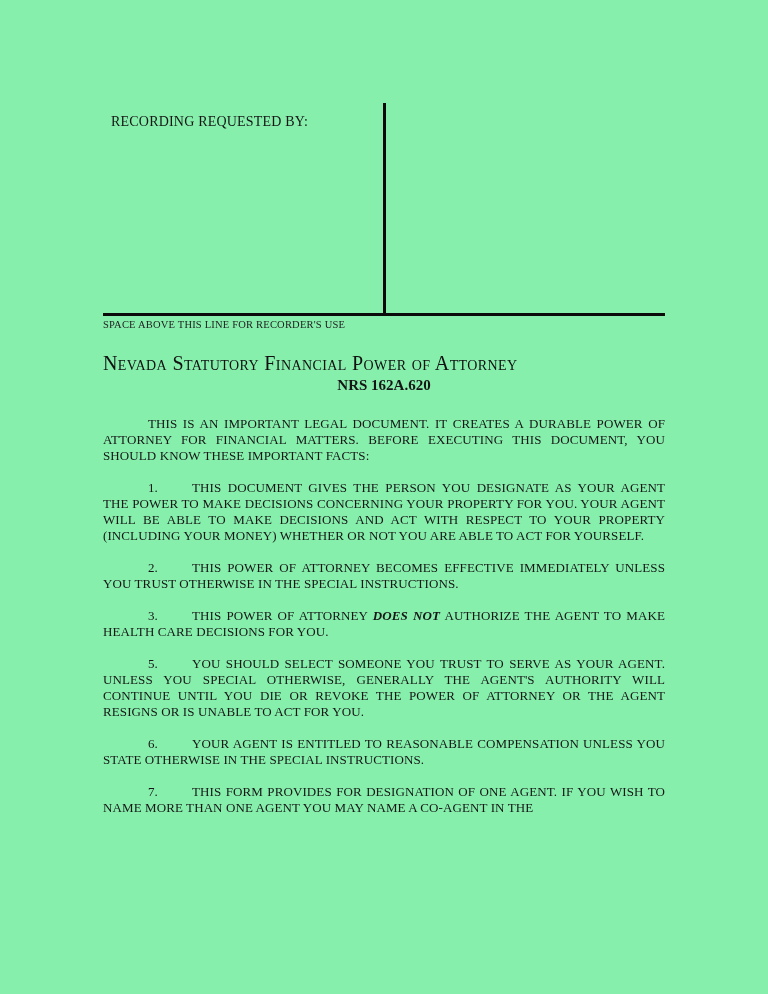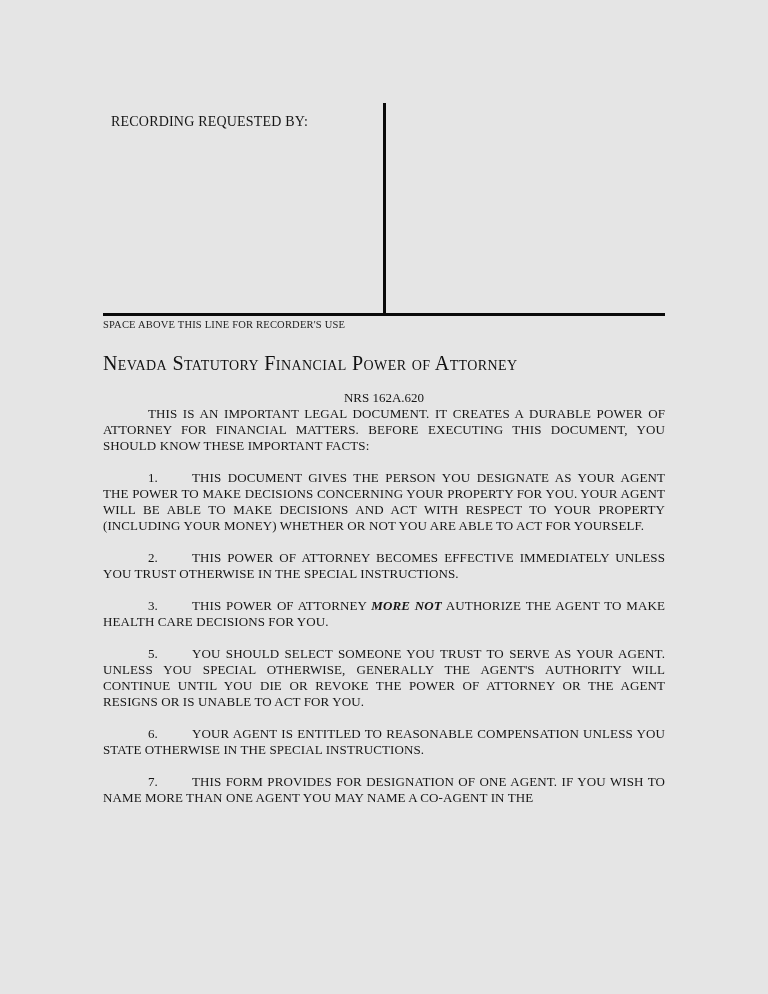--- a/index.html
+++ b/index.html
@@ -4,21 +4,21 @@
 <style>
   html, body {
     margin: 0;
     padding: 0;
     background: #ffffff;
   }
   .page {
     position: relative;
     width: 768px;
     height: 994px;
-    background: #e5e5e5;
+    background: #86efac;
     font-family: "Liberation Serif", serif;
     color: #161616;
     overflow: hidden;
   }
   .content {
     padding: 0 103px;
   }
   
   .recorder-box {
     position: relative;
@@ -54,35 +54,36 @@
   .doc-title {
     margin-top: 21px;
     text-align: left;
     font-variant: small-caps;
     font-size: 20px;
     letter-spacing: 0.4px;
     line-height: 24px;
     color: #101010;
   }
   .doc-statute {
-    margin-top: 14px;
+    margin-top: 2px;
     text-align: center;
-    font-size: 13px;
+    font-size: 15px;
     line-height: 17px;
+    font-weight: bold;
   }
   .body-text p {
     margin: 16px 0 0 0;
     font-size: 13px;
     line-height: 16px;
     text-align: justify;
     text-indent: 45px;
     letter-spacing: 0.1px;
   }
   .body-text p.intro {
-    margin-top: 0;
+    margin-top: 22px;
   }
   .num {
     display: inline-block;
     width: 44px;
     text-indent: 0;
   }
   .emph {
     font-weight: bold;
     font-style: italic;
   }
@@ -105,21 +106,21 @@
     <div class="doc-statute">NRS 162A.620</div>
 
     <div class="body-text">
 
       <p class="intro">THIS IS AN IMPORTANT LEGAL DOCUMENT. IT CREATES A DURABLE POWER OF ATTORNEY FOR FINANCIAL MATTERS. BEFORE EXECUTING THIS DOCUMENT, YOU SHOULD KNOW THESE IMPORTANT FACTS:</p>
 
       <p><span class="num">1.</span><span>THIS DOCUMENT GIVES THE PERSON YOU DESIGNATE AS YOUR AGENT THE POWER TO MAKE DECISIONS CONCERNING YOUR PROPERTY FOR YOU. YOUR AGENT WILL BE ABLE TO MAKE DECISIONS AND ACT WITH RESPECT TO YOUR PROPERTY (INCLUDING YOUR MONEY) WHETHER OR NOT YOU ARE ABLE TO ACT FOR YOURSELF.</span></p>
 
       <p><span class="num">2.</span><span>THIS POWER OF ATTORNEY BECOMES EFFECTIVE IMMEDIATELY UNLESS YOU TRUST OTHERWISE IN THE SPECIAL INSTRUCTIONS.</span></p>
 
-      <p><span class="num">3.</span><span>THIS POWER OF ATTORNEY </span><span class="emph">MORE NOT</span><span> AUTHORIZE THE AGENT TO MAKE HEALTH CARE DECISIONS FOR YOU.</span></p>
+      <p><span class="num">3.</span><span>THIS POWER OF ATTORNEY </span><span class="emph">DOES NOT</span><span> AUTHORIZE THE AGENT TO MAKE HEALTH CARE DECISIONS FOR YOU.</span></p>
 
 
       <p><span class="num">5.</span><span>YOU SHOULD SELECT SOMEONE YOU TRUST TO SERVE AS YOUR AGENT. UNLESS YOU SPECIAL OTHERWISE, GENERALLY THE AGENT'S AUTHORITY WILL CONTINUE UNTIL YOU DIE OR REVOKE THE POWER OF ATTORNEY OR THE AGENT RESIGNS OR IS UNABLE TO ACT FOR YOU.</span></p>
 
       <p><span class="num">6.</span><span>YOUR AGENT IS ENTITLED TO REASONABLE COMPENSATION UNLESS YOU STATE OTHERWISE IN THE SPECIAL INSTRUCTIONS.</span></p>
 
       <p><span class="num">7.</span><span>THIS FORM PROVIDES FOR DESIGNATION OF ONE AGENT. IF YOU WISH TO NAME MORE THAN ONE AGENT YOU MAY NAME A CO-AGENT IN THE</span></p>
 
     </div>
   </div>

